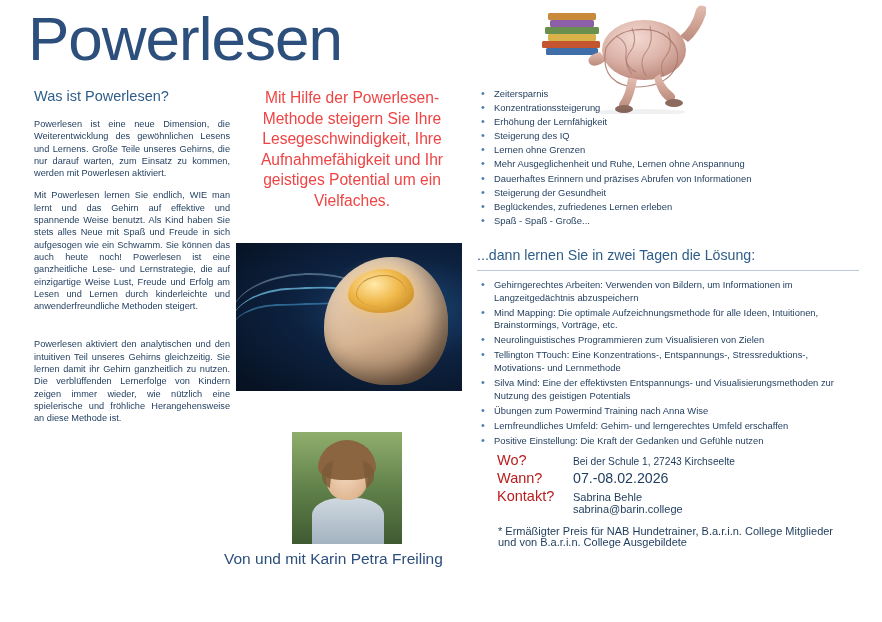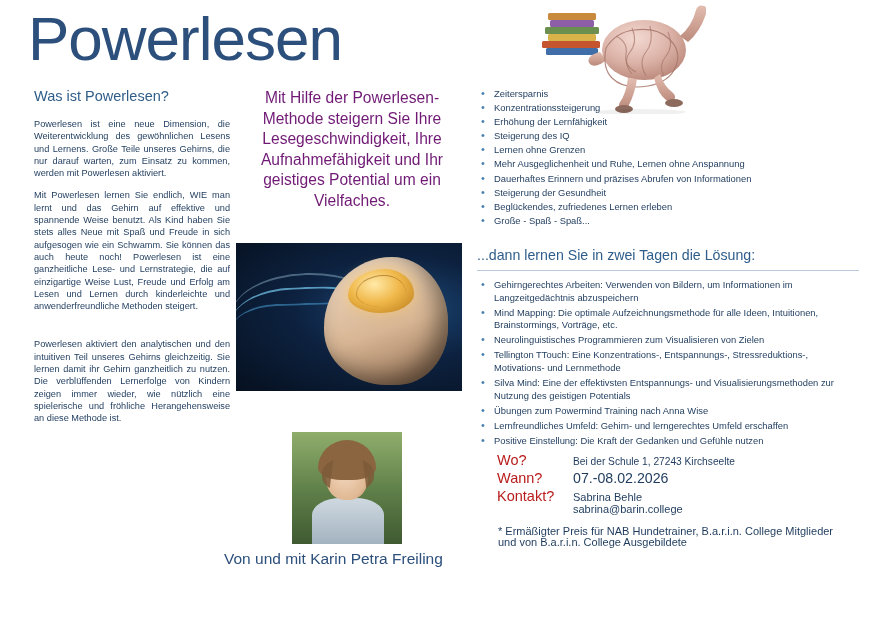--- a/index.html
+++ b/index.html
@@ -68,21 +68,21 @@
 
   
   .claim {
     position: absolute;
     left: 236px;
     top: 88px;
     width: 232px;
     text-align: center;
     font-size: 15.6px;
     line-height: 20.5px;
-    color: #701a75;
+    color: #ef4444;
   }
 
   
   .head-image {
     position: absolute;
     left: 236px;
     top: 243px;
     width: 226px;
     height: 148px;
     background: #0a1a2c;
@@ -342,21 +342,21 @@
     <ul class="bullets">
       <li>Zeitersparnis</li>
       <li>Konzentrationssteigerung</li>
       <li>Erhöhung der Lernfähigkeit</li>
       <li>Steigerung des IQ</li>
       <li>Lernen ohne Grenzen</li>
       <li>Mehr Ausgeglichenheit und Ruhe, Lernen ohne Anspannung</li>
       <li>Dauerhaftes Erinnern und präzises Abrufen von Informationen</li>
       <li>Steigerung der Gesundheit</li>
       <li>Beglückendes, zufriedenes Lernen erleben</li>
-      <li>Große - Spaß - Spaß...</li>
+      <li>Spaß - Spaß - Große...</li>
     </ul>
 
     <div class="sep"></div>
 
     <div class="h-right2">...dann lernen Sie in zwei Tagen die Lösung:</div>
     <hr class="hr-line">
     <ul class="bullets tight">
       <li>Gehirngerechtes Arbeiten: Verwenden von Bildern, um Informationen im Langzeitgedächtnis abzuspeichern</li>
       <li>Mind Mapping: Die optimale Aufzeichnungsmethode für alle Ideen, Intuitionen, Brainstormings, Vorträge, etc.</li>
       <li>Neurolinguistisches Programmieren zum Visualisieren von Zielen</li>

